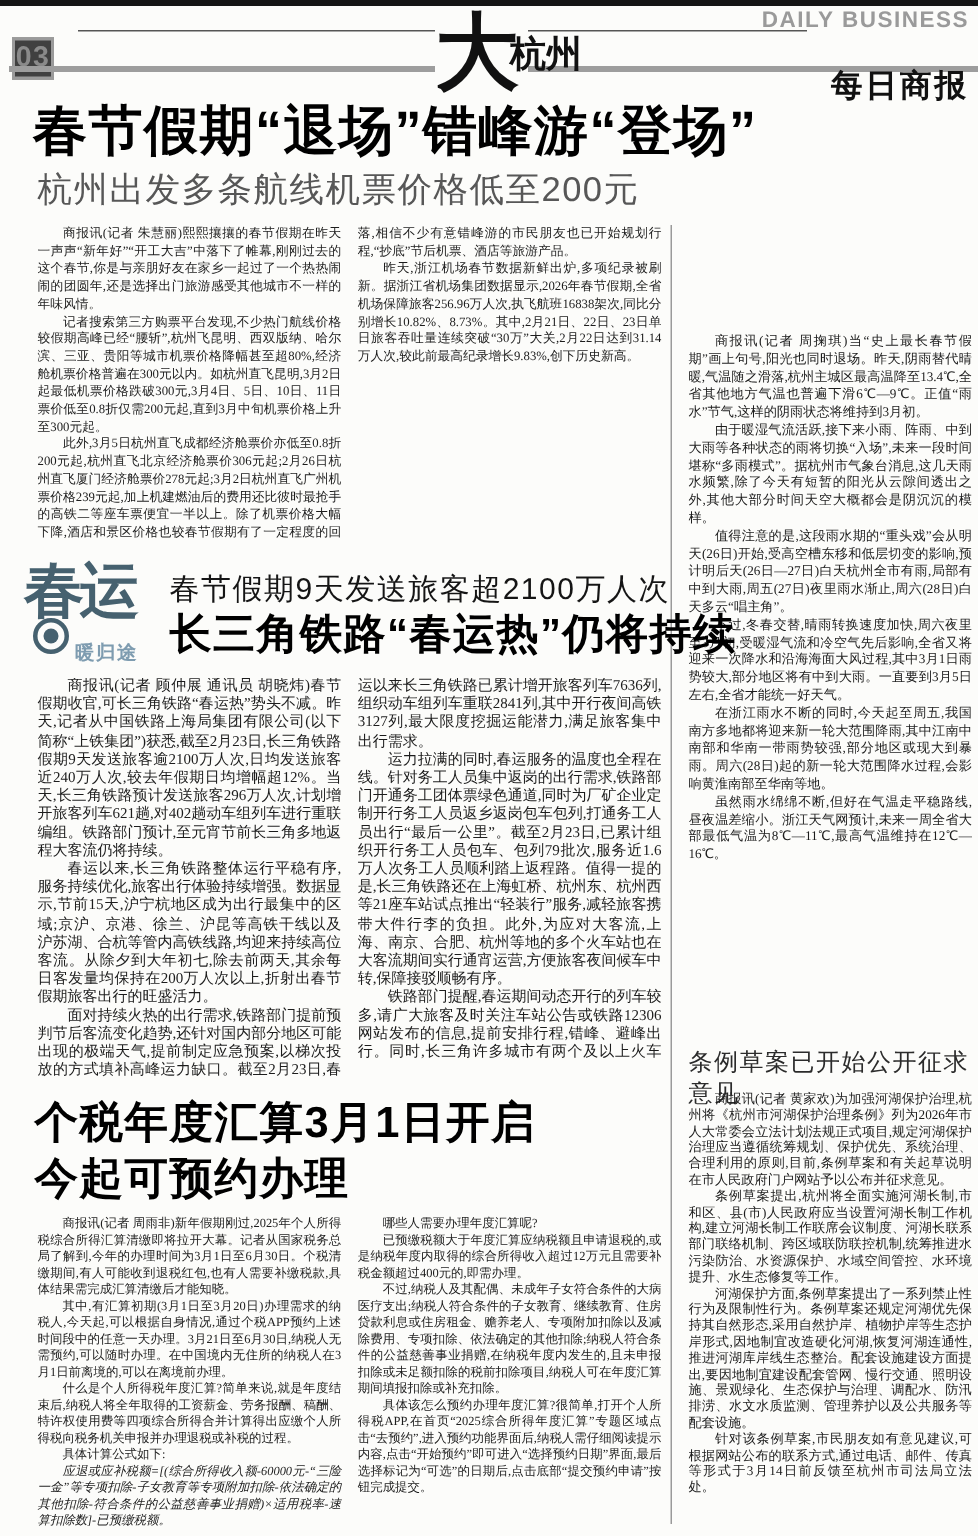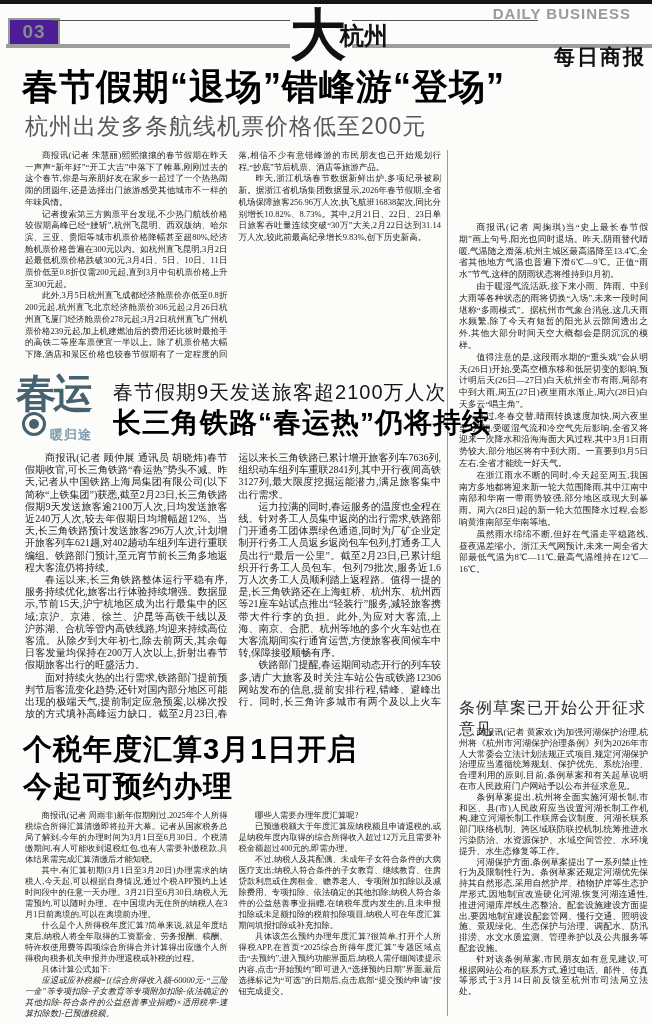--- a/index.html
+++ b/index.html
@@ -1,29 +1,29 @@
 <!DOCTYPE html>
 <html><head>
 <meta charset="utf-8">
 <style>
   * { margin:0; padding:0; box-sizing:border-box; }
   body { background:#e8e8e8; font-family:"Liberation Serif", serif; }
   .page { position:relative; width:652px; height:1024px; margin:0 auto; background:#fcfcfa; overflow:hidden; color:#1a1a1a; }
 
   
   .topbar { position:absolute; left:0; top:0; width:652px; height:4px; background:#151515; }
-  .pageno { position:absolute; left:8px; top:18px; width:52px; height:28px; border:2px solid #9a9a9a; color:#8a8a8a; font:bold 19px/24px "Liberation Sans", sans-serif; text-align:center; letter-spacing:1px; background:#4c1d95; }
+  .pageno { position:absolute; left:8px; top:25px; width:28px; height:28px; border:2px solid #9a9a9a; color:#8a8a8a; font:bold 19px/24px "Liberation Sans", sans-serif; text-align:center; letter-spacing:1px; background:#404040; }
   .dateline { position:absolute; left:56px; top:28px; font:bold 9px "Liberation Sans", sans-serif; color:#222; letter-spacing:0.5px; }
   .hl-thin-left  { position:absolute; left:52px;  top:20px; width:238px; height:1px; background:#555; }
   .hl-thick-left { position:absolute; left:6px;   top:44px; width:284px; height:4px; background:#9d9d9d; }
   .hl-thin-right { position:absolute; left:352px; top:20px; width:186px; height:1px; background:#555; }
   .hl-thick-right{ position:absolute; left:352px; top:44px; width:300px; height:4px; background:#9d9d9d; }
   .big-char { position:absolute; left:290px; top:-2px; font-size:56px; font-weight:bold; color:#111; font-family:"Liberation Serif", serif; }
   .city { position:absolute; left:340px; top:20px; font-size:24px; font-weight:bold; color:#111; font-family:Liberation Serif, serif; }
-  .en-title { position:absolute; right:21px; top:5px; font:bold 15px "Liberation Sans", sans-serif; color:#9a9a9a; letter-spacing:1px; }
+  .en-title { position:absolute; right:6px; top:5px; font:bold 15px "Liberation Sans", sans-serif; color:#9a9a9a; letter-spacing:1px; }
   .cn-title { position:absolute; right:6px; top:23px; font-size:21px; font-weight:bold; color:#111; font-family:"Liberation Serif", serif; letter-spacing:2px;margin-top:20px; }
 
   
   .body-text p { margin:0; text-indent:2em; text-align:justify; }
   .body-text { overflow:hidden; color:#1c1c1c; }
   .formula { font-style:italic; }
 
   
   .a-headline { position:absolute; left:22px; top:63px; font:900 36px "Liberation Sans", sans-serif; color:#000; letter-spacing:1px; white-space:nowrap; }
   .a-subhead  { position:absolute; left:25px; top:111px; font:23px "Liberation Sans", sans-serif; color:#575757; letter-spacing:1px; }

